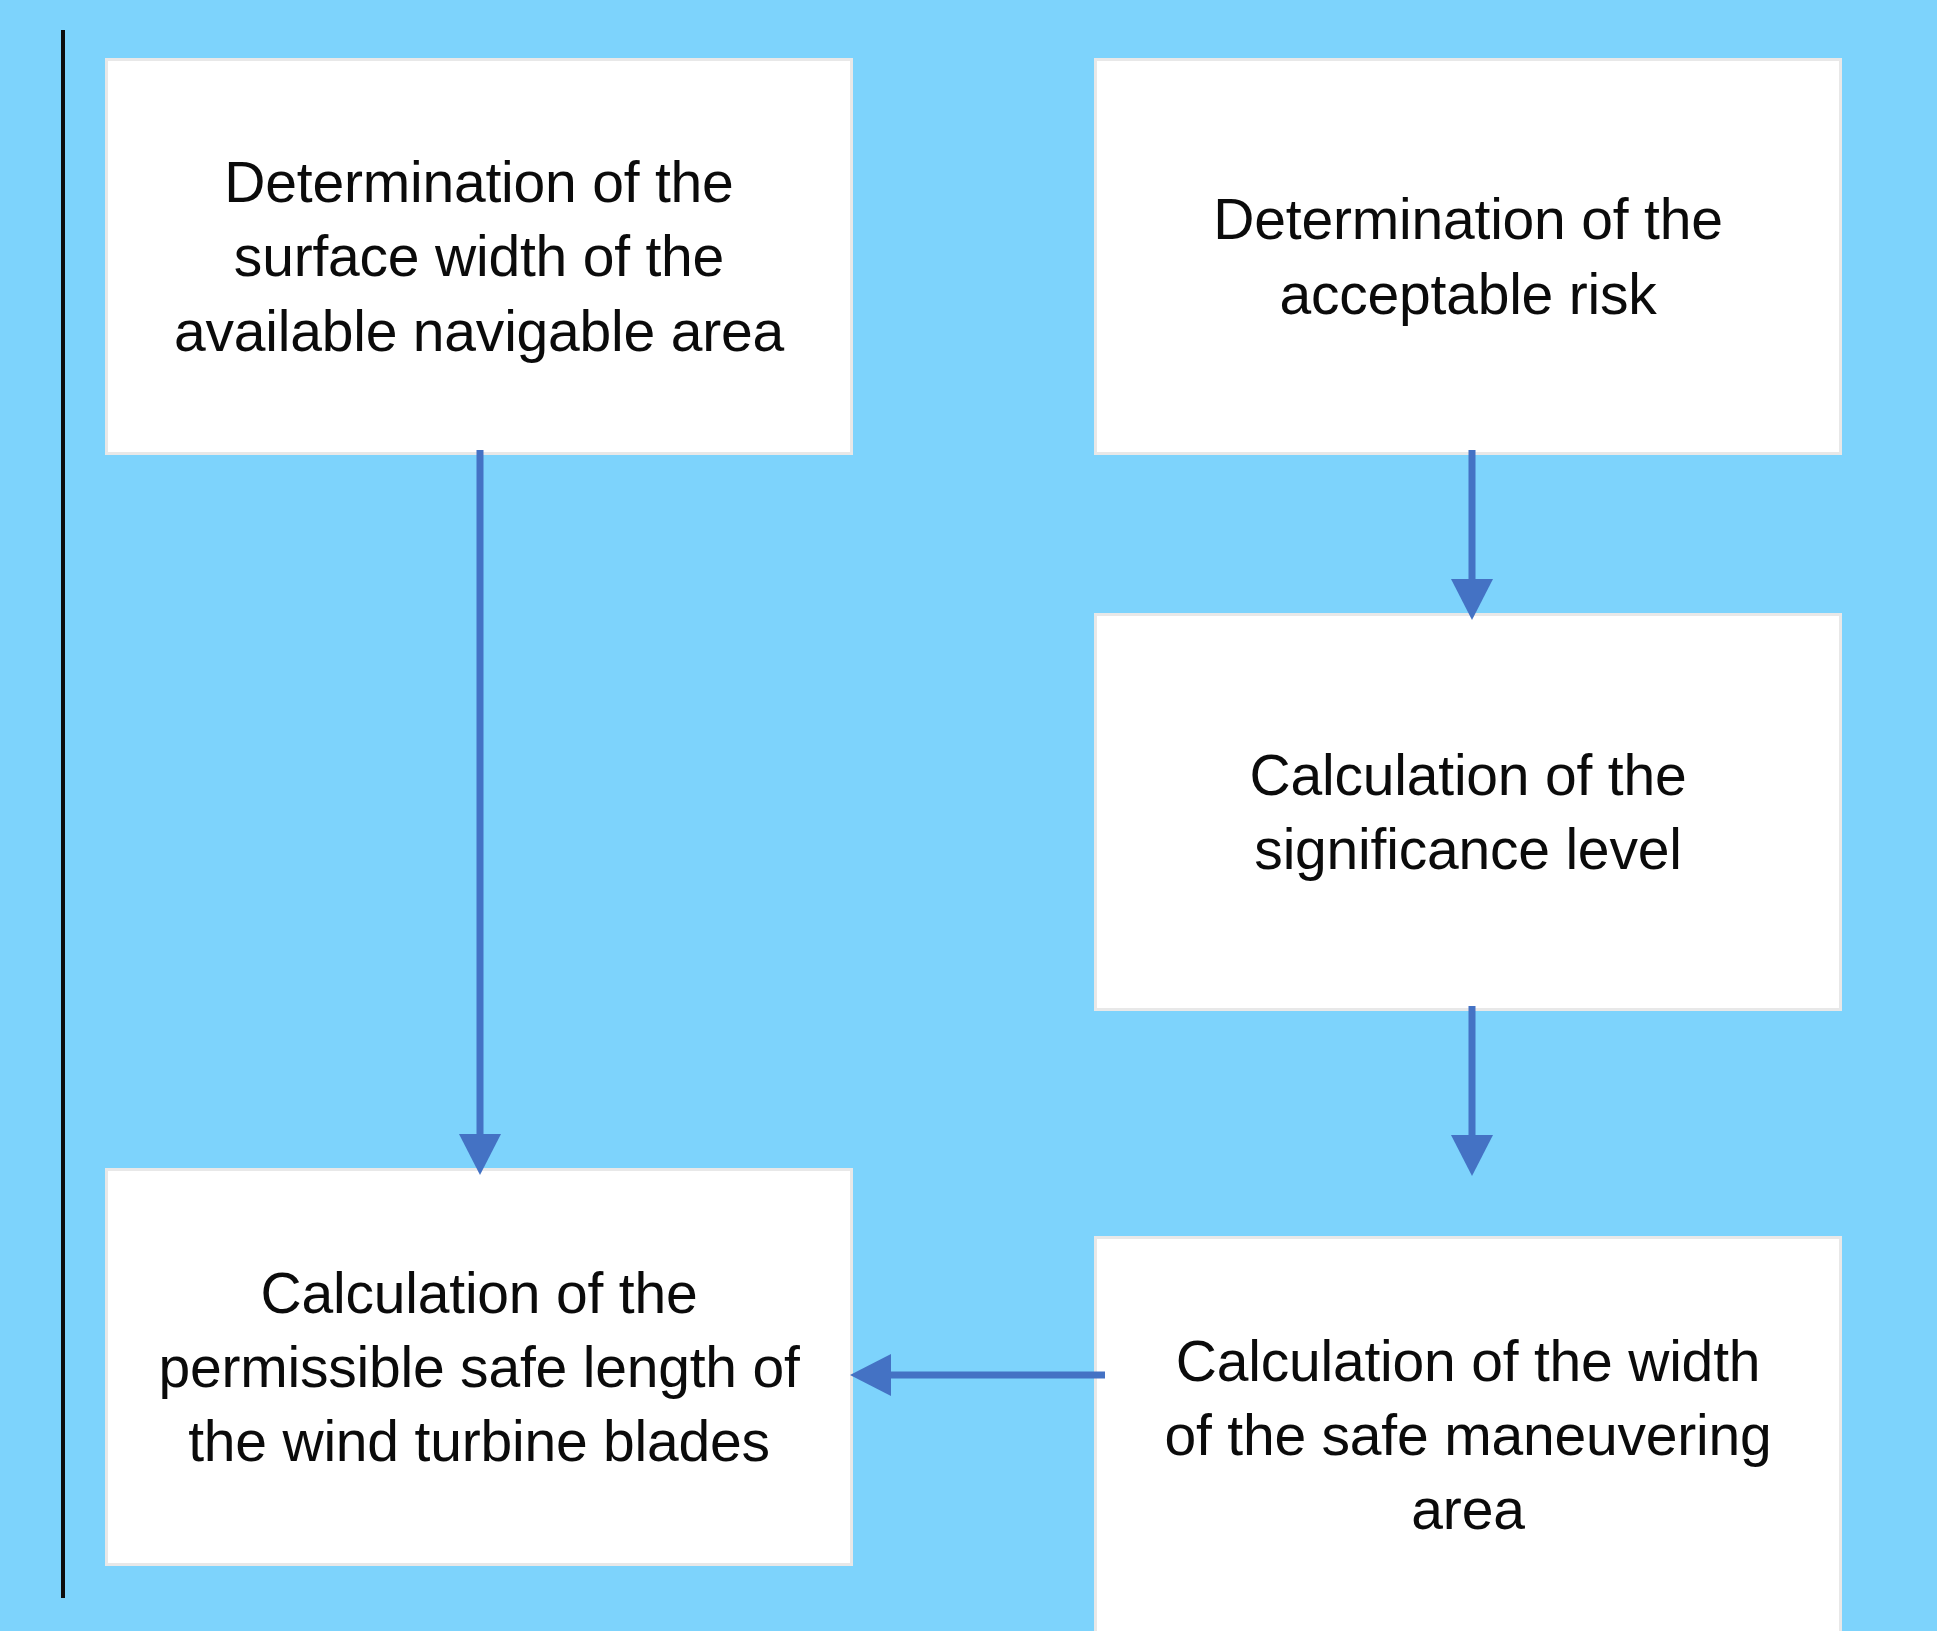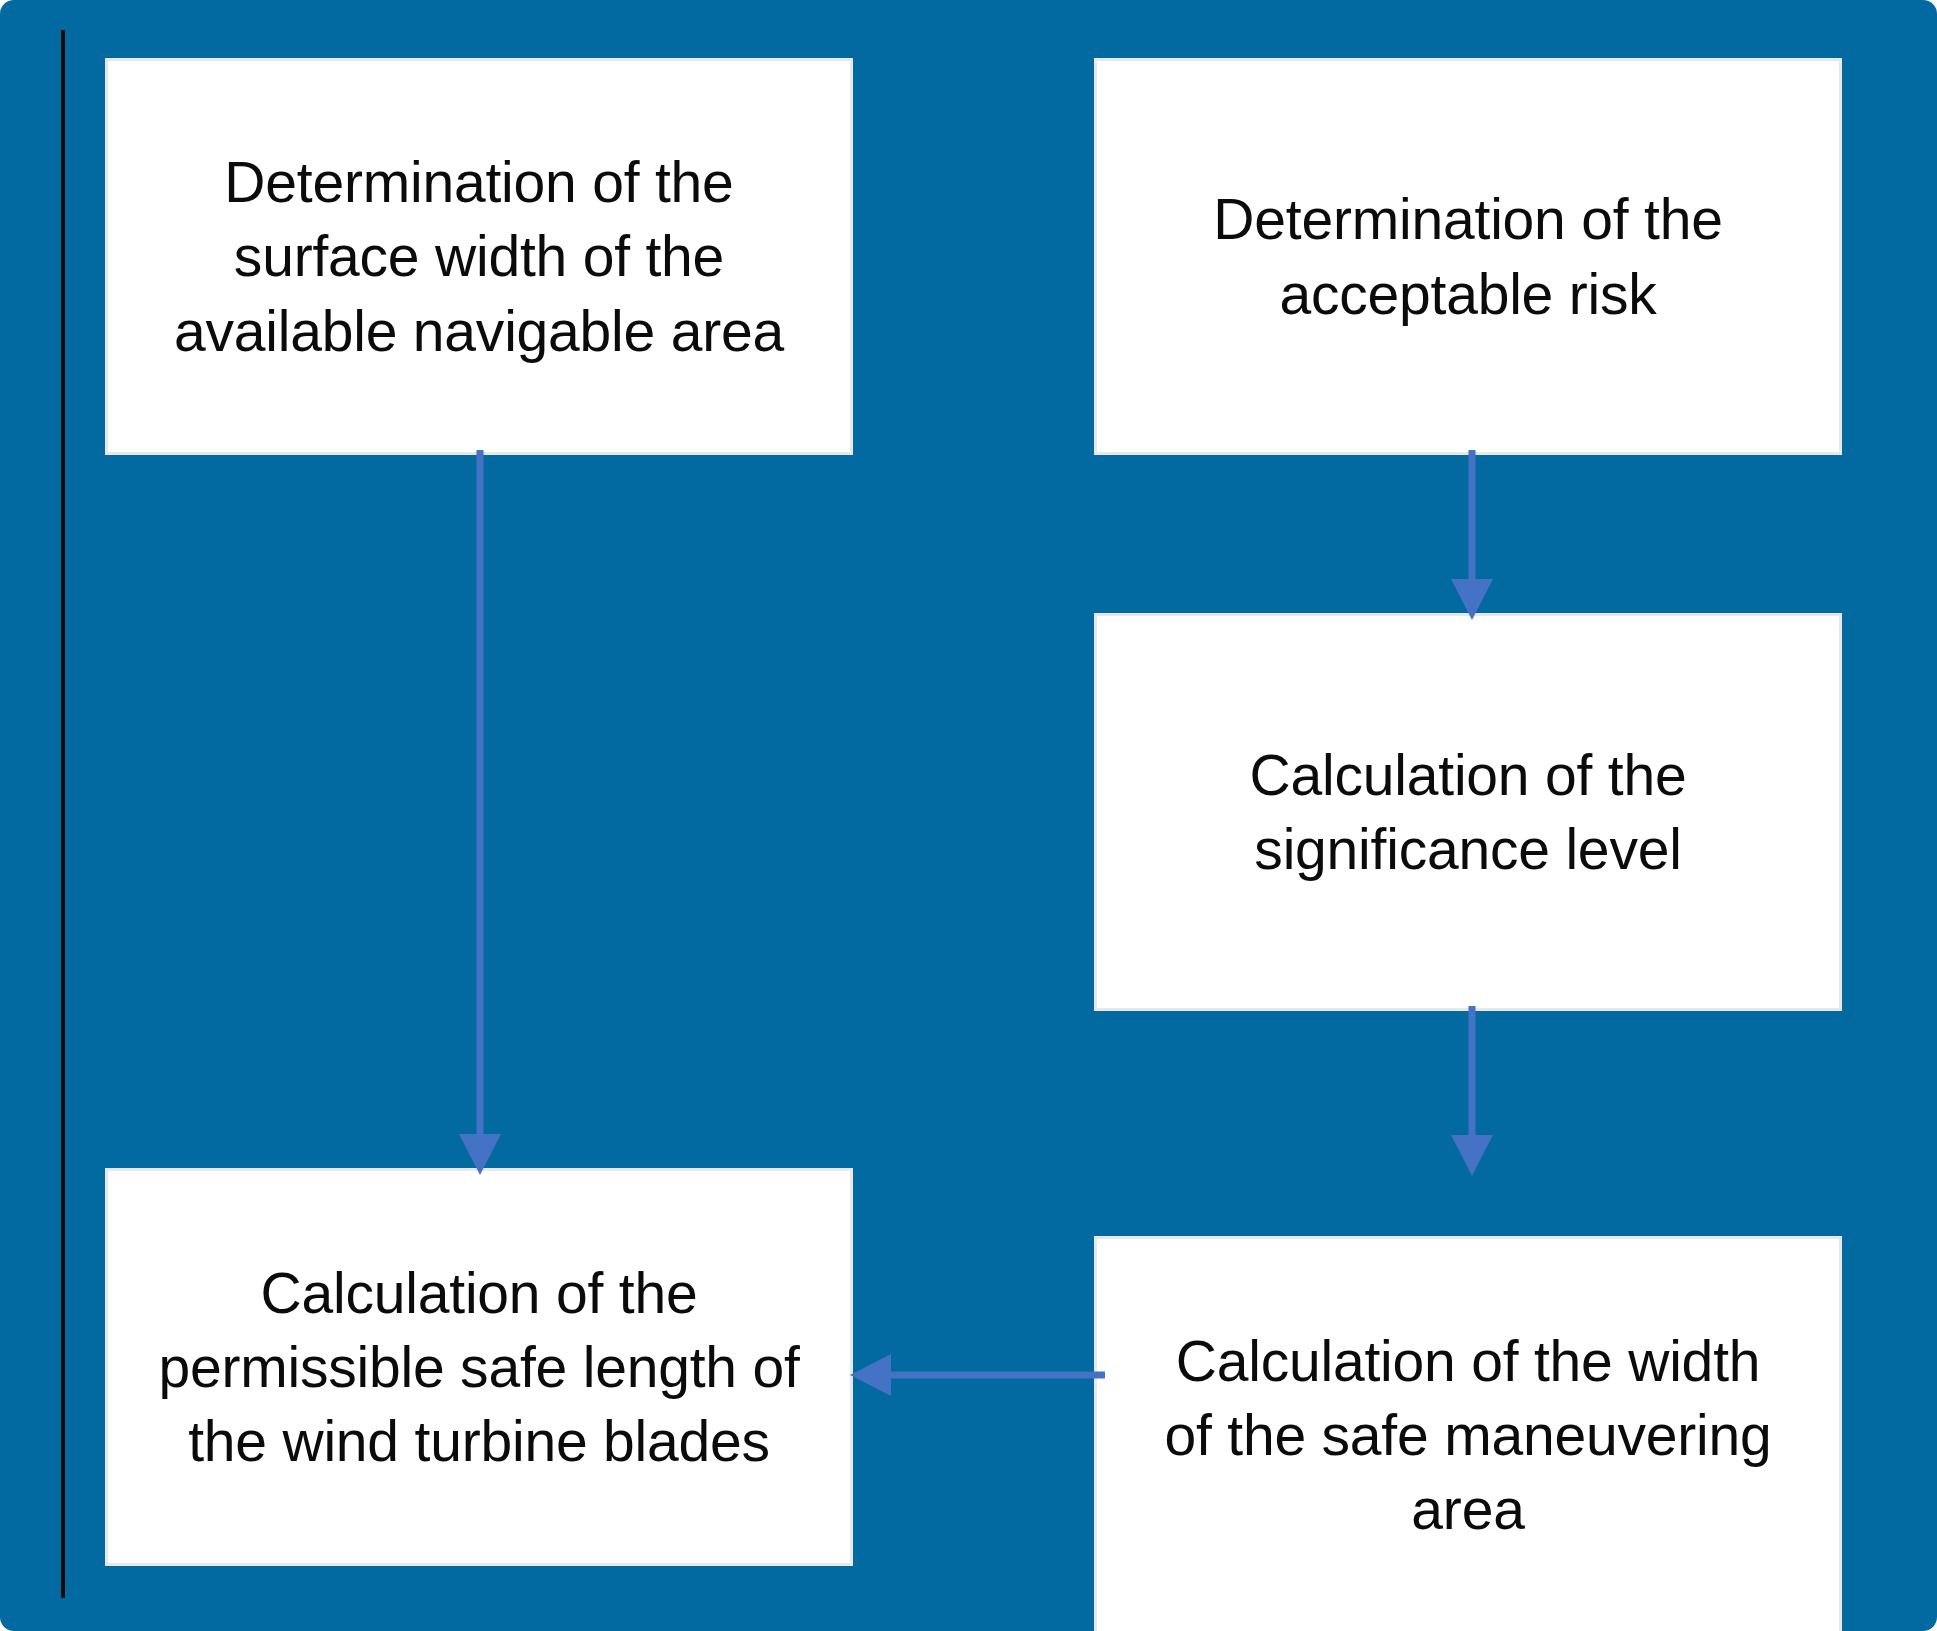--- a/index.html
+++ b/index.html
@@ -7,23 +7,22 @@
     padding: 0;
     background: #ffffff;
   }
   body {
     font-family: "Liberation Sans", sans-serif;
   }
   #canvas {
     position: relative;
     width: 1937px;
     height: 1631px;
-    background: #0369a1;
+    background: #7dd3fc;
     overflow: hidden;
-    border-radius: 14px;
   }
   .left-rule {
     position: absolute;
     left: 61px;
     top: 30px;
     width: 4px;
     height: 1568px;
     background: #0d0d0d;
   }
   .node {

